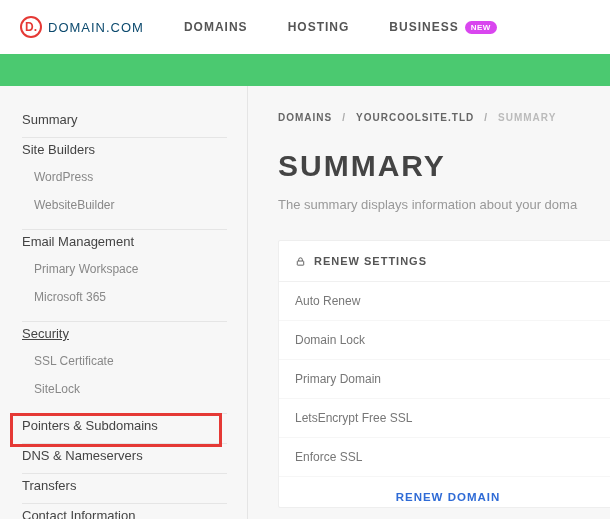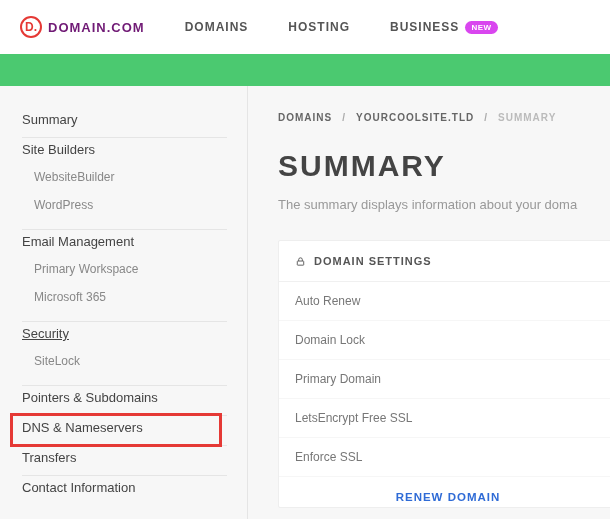--- a/index.html
+++ b/index.html
@@ -1,20 +1,20 @@
 <!DOCTYPE html>
 <html><head>
 <meta charset="utf-8">
 <style>
   * { box-sizing: border-box; margin: 0; padding: 0; }
   body { font-family: "Helvetica Neue", Arial, sans-serif; width: 610px; height: 519px; overflow: hidden; background: #f7f7f7; color: #333; }
   .topbar { display: flex; align-items: center; height: 54px; background: #fff; padding: 0 20px; }
   .logo { display: flex; align-items: center; gap: 6px; margin-right: 40px; }
   .logo-mark { width: 22px; height: 22px; border: 2px solid #e53935; border-radius: 50%; display: flex; align-items: center; justify-content: center; font-weight: 700; color: #e53935; font-size: 12px; }
-  .logo-text { font-weight: 700; letter-spacing: 1px; font-size: 13px; color: #701a75; }
+  .logo-text { font-weight: 400; letter-spacing: 1px; font-size: 13px; color: #0c4a6e; }
   .nav { display: flex; gap: 40px; align-items: center; }
   .nav-item { font-size: 12px; font-weight: 700; letter-spacing: 1px; color: #555; cursor: pointer; display: flex; align-items: center; gap: 6px; }
   .badge { background: #d946ef; color: #fff; font-size: 8px; font-weight: 700; padding: 2px 6px; border-radius: 8px; letter-spacing: 0.5px; }
   .greenbar { height: 32px; background: #4bc970; }
   .body { display: flex; height: calc(519px - 54px - 32px); }
   .sidebar { width: 248px; background: #f7f7f7; border-right: 1px solid #e5e5e5; padding: 26px 20px 20px 22px; position: relative; }
   .side-heading { font-size: 13px; color: #444; margin-top: 14px; margin-bottom: 6px; cursor: pointer; }
   .side-heading.first { margin-top: 0; font-weight: 400; }
   .side-sub { font-size: 12px; color: #888; padding: 7px 0 7px 12px; cursor: pointer; }
   .divider { border-top: 1px solid #e5e5e5; margin: 10px 0 2px 0; }
@@ -53,28 +53,29 @@
   </div>
 </div>
 
 <div class="greenbar"></div>
 
 <div class="body">
   <div class="sidebar">
     <div class="side-heading first">Summary</div>
     <div class="divider"></div>
     <div class="side-heading" style="margin-top:4px;">Site Builders</div>
+    <div class="side-sub">WordPress</div>
     <div class="side-sub">WebsiteBuilder</div>
-    <div class="side-sub">WordPress</div>
     <div class="divider"></div>
     <div class="side-heading" style="margin-top:4px;">Email Management</div>
     <div class="side-sub">Primary Workspace</div>
     <div class="side-sub">Microsoft 365</div>
     <div class="divider"></div>
     <div class="side-heading" style="margin-top:4px;text-decoration:underline;">Security</div>
+    <div class="side-sub">SSL Certificate</div>
     <div class="side-sub">SiteLock</div>
     <div class="divider"></div>
     <div class="side-heading" style="margin-top:4px;">Pointers &amp; Subdomains</div>
     <div class="divider"></div>
     <div class="side-heading" style="margin-top:4px;">DNS &amp; Nameservers</div>
     <div class="divider"></div>
     <div class="side-heading" style="margin-top:4px;">Transfers</div>
     <div class="divider"></div>
     <div class="side-heading" style="margin-top:4px;">Contact Information</div>
 
@@ -94,21 +95,21 @@
     <div class="subtitle">The summary displays information about your doma</div>
 
     <div class="panel">
       <div class="panel-header">
         <span class="lock-icon">
           <svg viewBox="0 0 24 24" fill="none" stroke="#555" stroke-width="2">
               <rect x="5" y="11" width="14" height="9" rx="1"></rect>
               <path d="M8 11V8a4 4 0 0 1 8 0v3"></path>
             </svg>
         </span>
-        <span>DOMAIN SETTINGS</span>
+        <span>RENEW SETTINGS</span>
       </div>
       <div class="panel-row">Auto Renew</div>
       <div class="panel-row">Domain Lock</div>
       <div class="panel-row">Primary Domain</div>
       <div class="panel-row">LetsEncrypt Free SSL</div>
       <div class="panel-row">Enforce SSL</div>
       <div class="panel-action">RENEW DOMAIN</div>
     </div>
   </div>
 </div>

